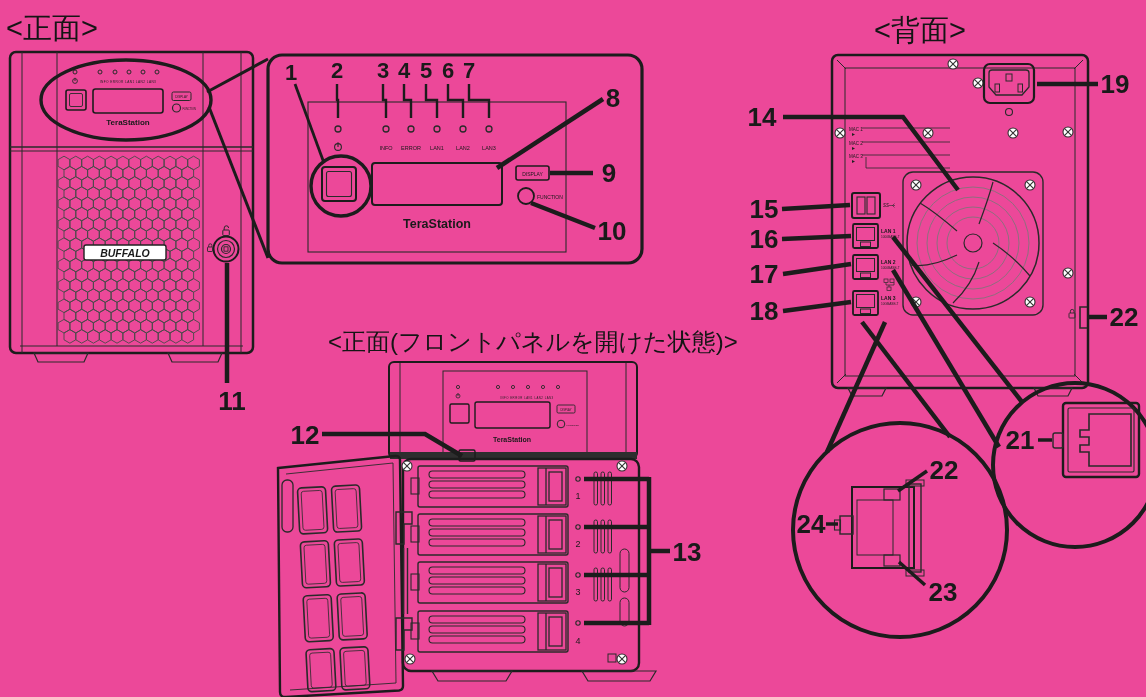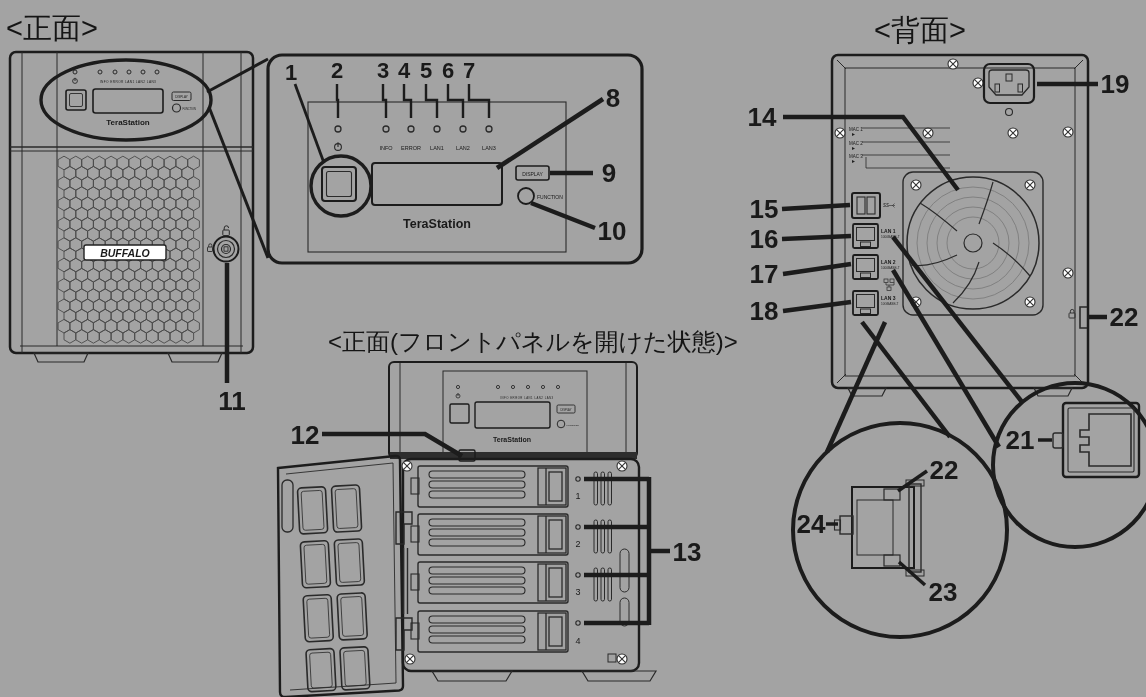--- a/index.html
+++ b/index.html
@@ -1,16 +1,16 @@
 <!DOCTYPE html>
 <html><head>
 <meta charset="utf-8">
 <style>
   html,body{margin:0;padding:0;background:#fff;}
-  .canvas{position:relative;width:1146px;height:697px;background:#a3a3a3;overflow:hidden;}
+  .canvas{position:relative;width:1146px;height:697px;background:#ec4899;overflow:hidden;}
   svg{display:block;}
   text{font-family:"Liberation Sans","DejaVu Sans",sans-serif;fill:#1a1a1a;}
   .jtitle{font-size:29px;fill:#151515;}
   .jtitle2{font-size:24px;fill:#151515;}
   .num{font-size:26px;font-weight:bold;fill:#1a1a1a;}
   .numS{font-size:22px;font-weight:bold;fill:#1a1a1a;}
   .brand{font-weight:bold;}
   .tiny{fill:#222;}
   .ln{stroke:#1c1c1c;fill:none;}
   .thick{stroke:#1c1c1c;stroke-width:4.5;fill:none;}

